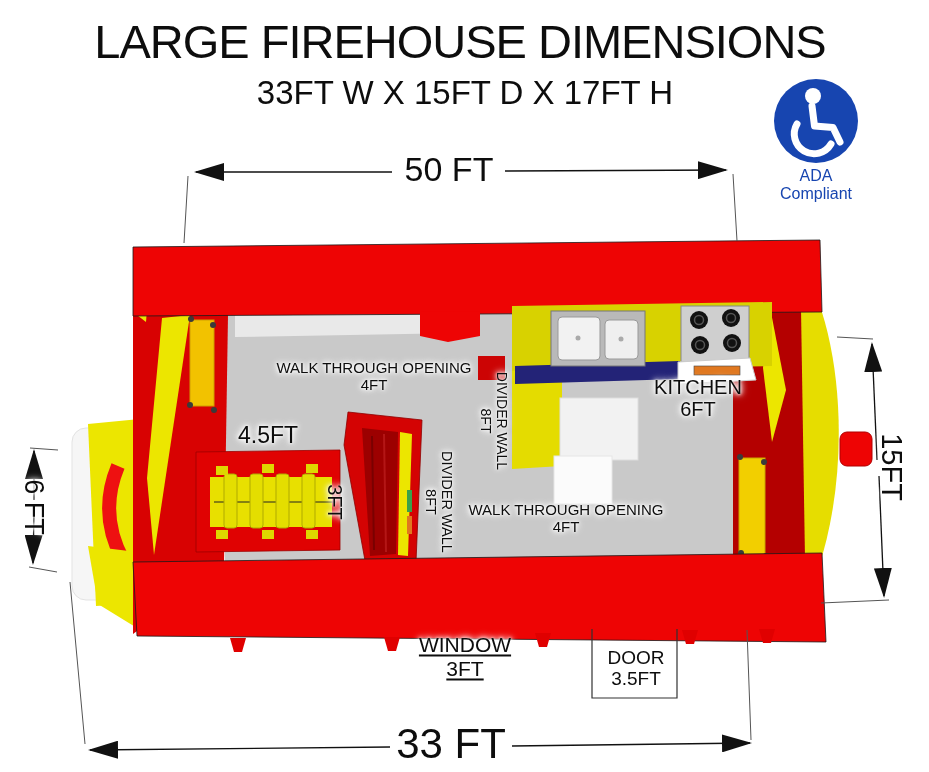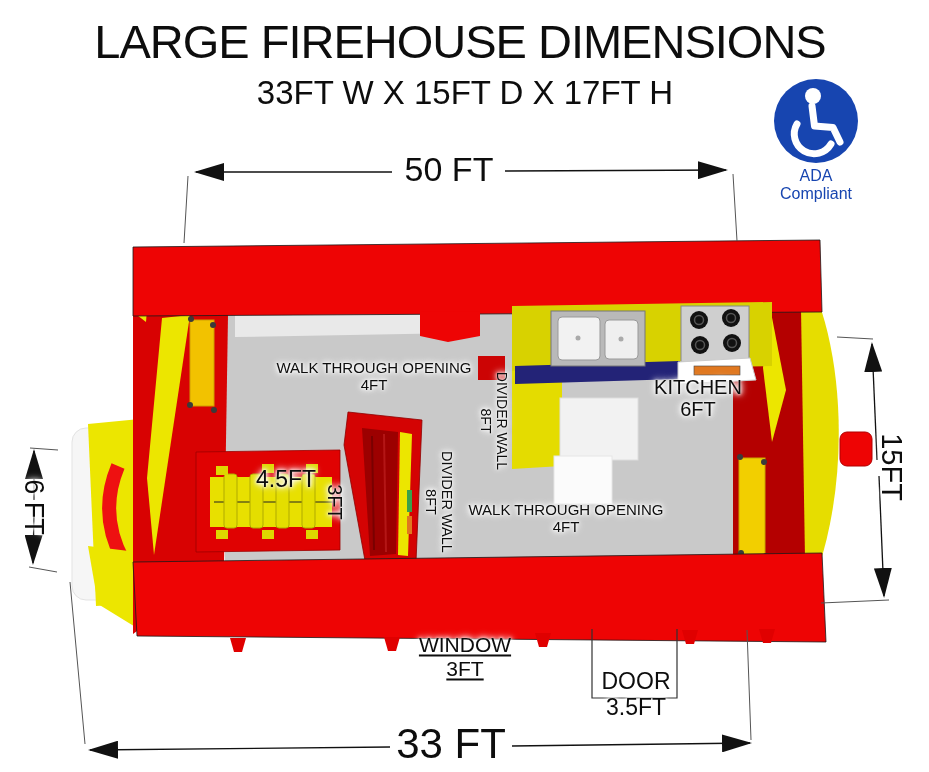--- a/index.html
+++ b/index.html
@@ -200,35 +200,35 @@
 <div class="lbl rot" style="left:493px;top:421px;font-size:14px;">
   <span>DIVIDER WALL</span>
   <span>8FT</span>
 </div>
 
 <div class="lbl" style="left:662px;top:398px;font-size:20px;margin-left:36px;">
   <span>KITCHEN</span>
   <span>6FT</span>
 </div>
 
-<div class="lbl" style="left:286px;top:436px;font-size:23px;margin-top:44px;">4.5FT</div>
+<div class="lbl" style="left:268px;top:436px;font-size:23px;">4.5FT</div>
 
 <div class="lbl rot" style="left:335px;top:502px;font-size:20px;">3FT</div>
 
 <div class="lbl rot" style="left:439px;top:502px;font-size:14.5px;">
   <span>DIVIDER WALL</span>
   <span>8FT</span>
 </div>
 
 <div class="lbl" style="left:566px;top:519px;font-size:15px;">
   <span>WALK THROUGH OPENING</span>
   <span>4FT</span>
 </div>
 
 <div class="lbl" style="left:465px;top:657px;font-size:21px;text-decoration:underline;">
   <span>WINDOW</span>
   <span>3FT</span>
 </div>
 
-<div class="lbl" style="left:636px;top:695px;font-size:23px;">
+<div class="lbl" style="left:636px;top:668px;font-size:19px;">
   <span>DOOR</span>
   <span>3.5FT</span>
 </div>
 
 </body></html>

